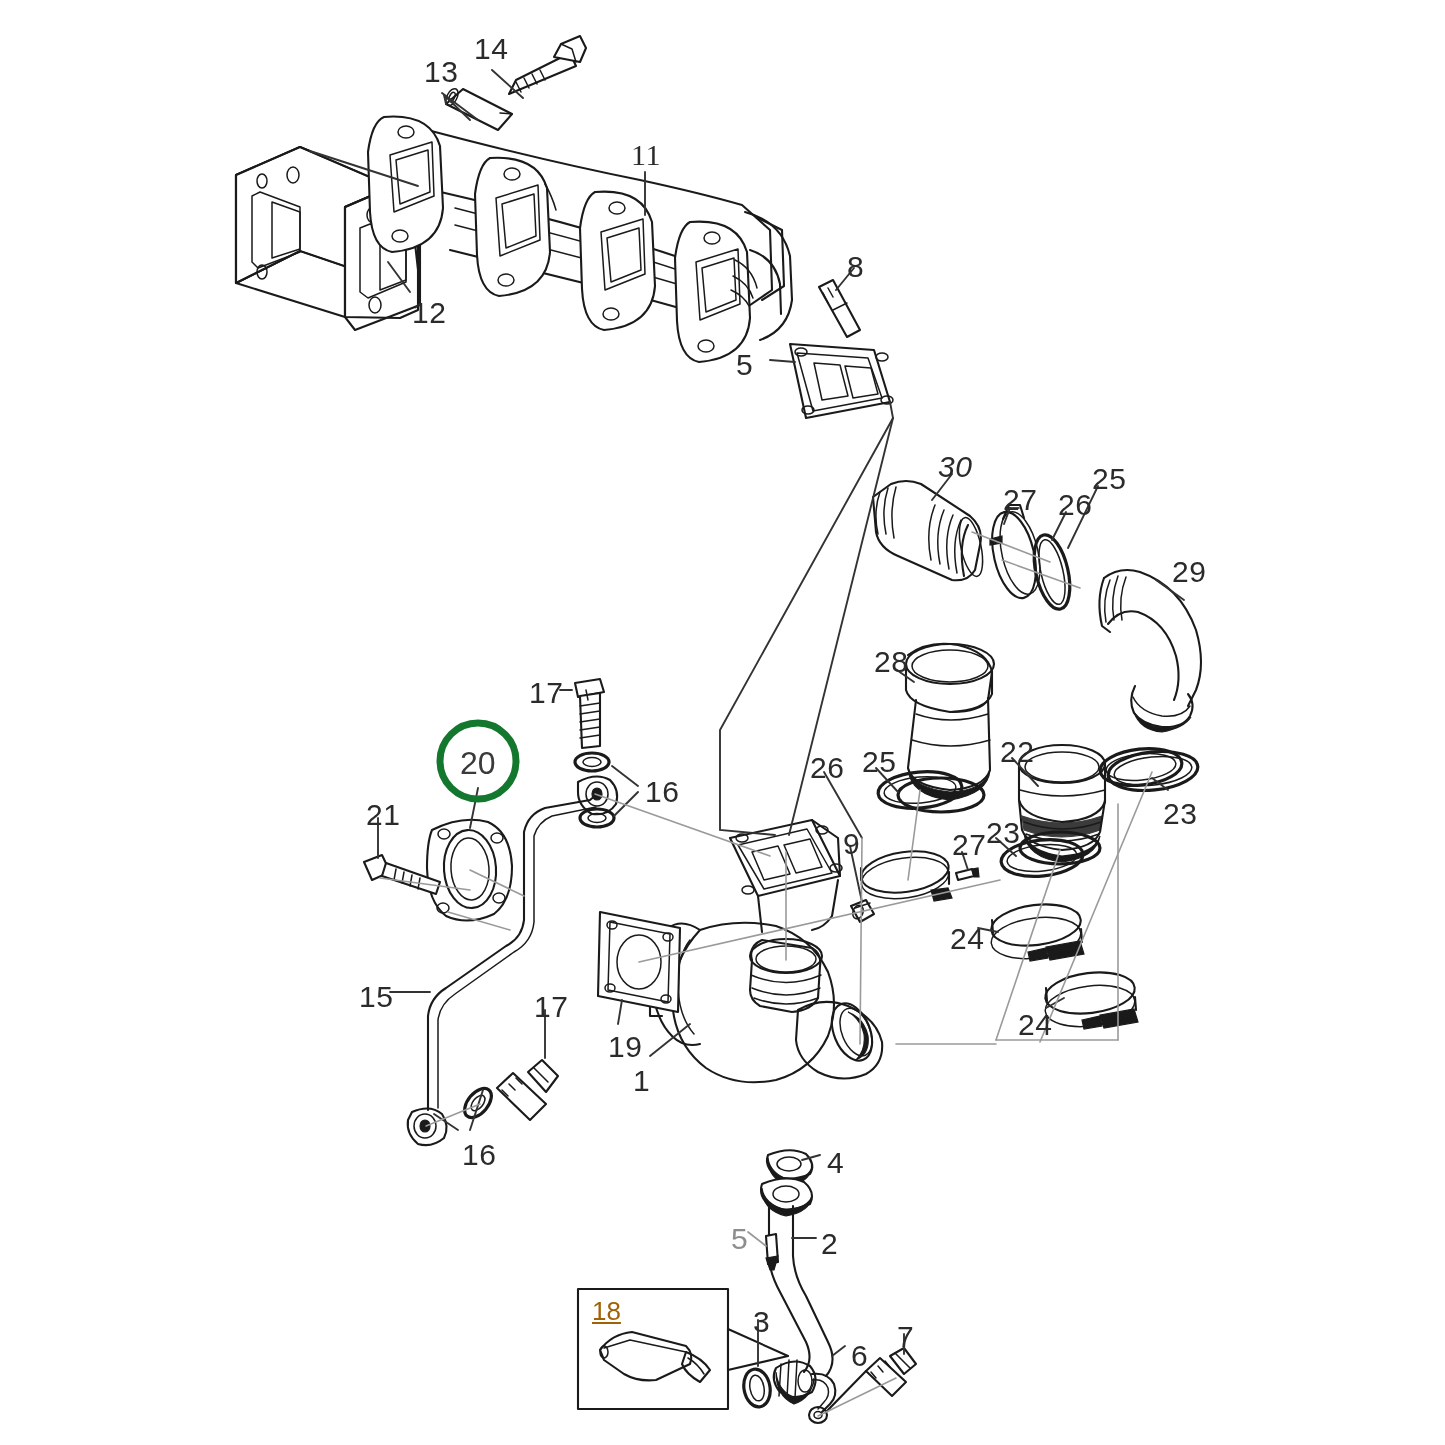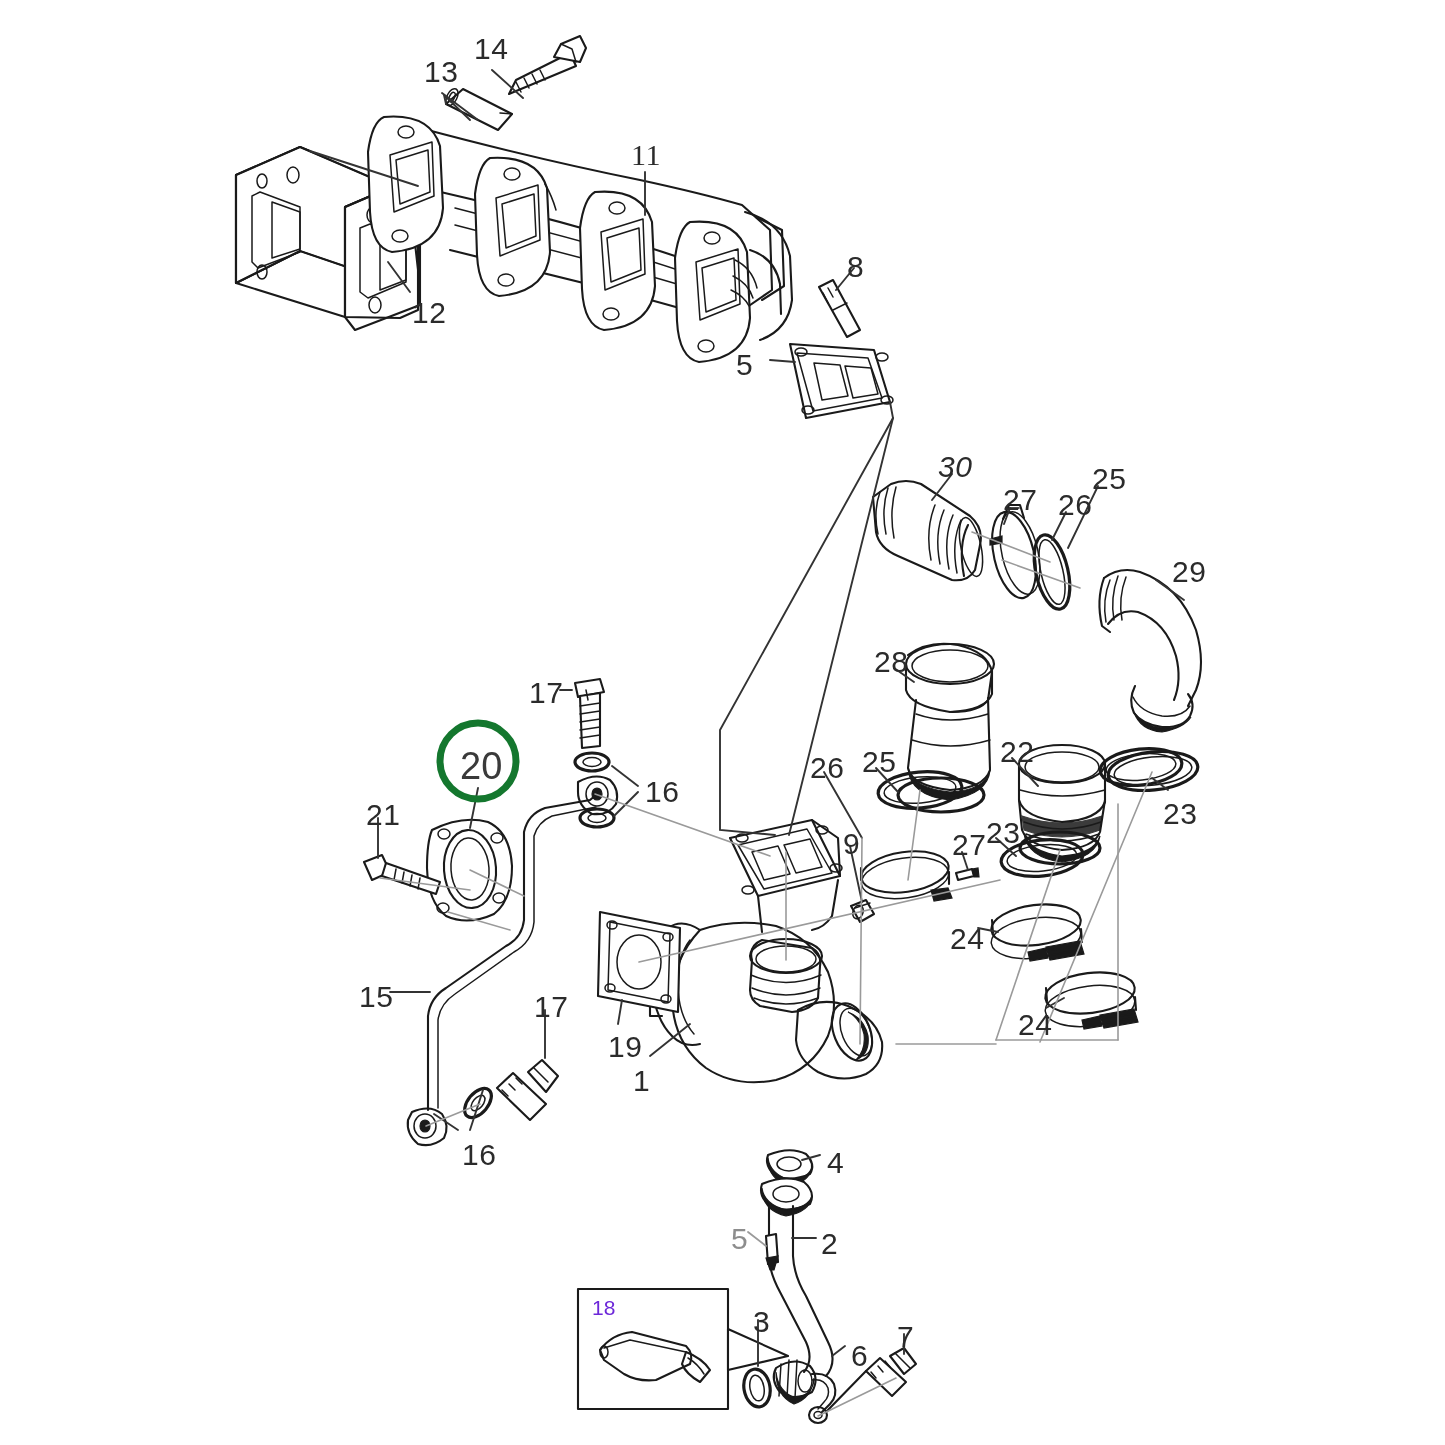--- a/index.html
+++ b/index.html
@@ -32,29 +32,30 @@
     letter-spacing: 0.5px;
     white-space: nowrap;
     user-select: none;
   }
   .callout-label.dim {
     color: #8d8d8d;
   }
   .highlight-label {
     position: absolute;
     font-family: "Liberation Sans", sans-serif;
-    font-size: 38px;
+    font-size: 32px;
     color: #3a3a3a;
     white-space: nowrap;
   }
   .box-label {
     position: absolute;
     font-family: "Liberation Sans", sans-serif;
-    font-size: 21px;
-    color: #6d28d9;
+    font-size: 26px;
+    color: #a16207;
+    text-decoration: underline;
   }
 </style>
 </head>
 <body>
 
 <div id="diagram-root">
 
   <svg id="diagram-svg" viewBox="0 0 1445 1445">
     <defs>
       <style>

